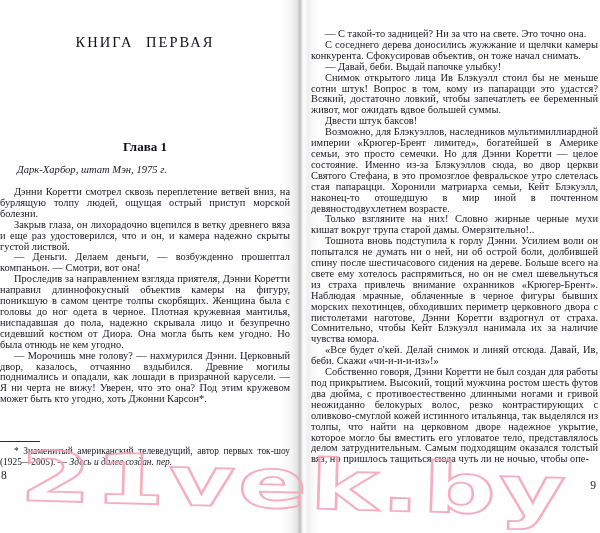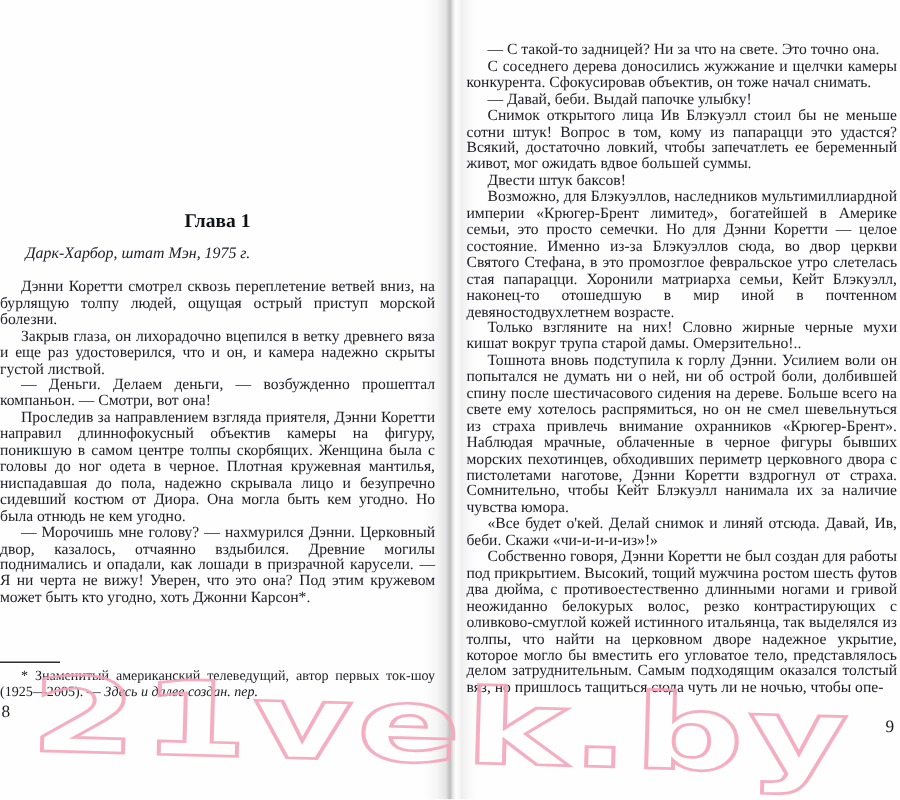--- a/index.html
+++ b/index.html
@@ -81,20 +81,21 @@
     font-family: "DejaVu Sans", sans-serif;
     font-weight: bold; font-size: 69px;
     fill: none; stroke: #f4a6ba; stroke-width: 1.8px;
     letter-spacing: 2px;
   }
 </style>
 </head>
 <body>
 
 <div class="page page-left">
+  <div class="book-title">КНИГА ПЕРВАЯ</div>
   <div class="chapter-title">Глава 1</div>
   <div class="dateline">Дарк-Харбор, штат Мэн, 1975 г.</div>
   <div class="body-text">
       <p class="para">Дэнни Коретти смотрел сквозь переплетение ветвей вниз, на бурлящую толпу людей, ощущая острый приступ морской болезни.</p>
       <p class="para">Закрыв глаза, он лихорадочно вцепился в ветку древнего вяза и еще раз удостоверился, что и он, и камера надежно скрыты густой листвой.</p>
       <p class="para">— Деньги. Делаем деньги, — возбужденно прошептал компаньон. — Смотри, вот она!</p>
       <p class="para">Проследив за направлением взгляда приятеля, Дэнни Коретти направил длиннофокусный объектив камеры на фигуру, поникшую в самом центре толпы скорбящих. Женщина была с головы до ног одета в черное. Плотная кружевная мантилья, ниспадавшая до пола, надежно скрывала лицо и безупречно сидевший костюм от Диора. Она могла быть кем угодно. Но была отнюдь не кем угодно.</p>
       <p class="para">— Морочишь мне голову? — нахмурился Дэнни. Церковный двор, казалось, отчаянно вздыбился. Древние могилы поднимались и опадали, как лошади в призрачной карусели. — Я ни черта не вижу! Уверен, что это она? Под этим кружевом может быть кто угодно, хоть Джонни Карсон*.</p>
     </div>
   <div class="footnote-block">

